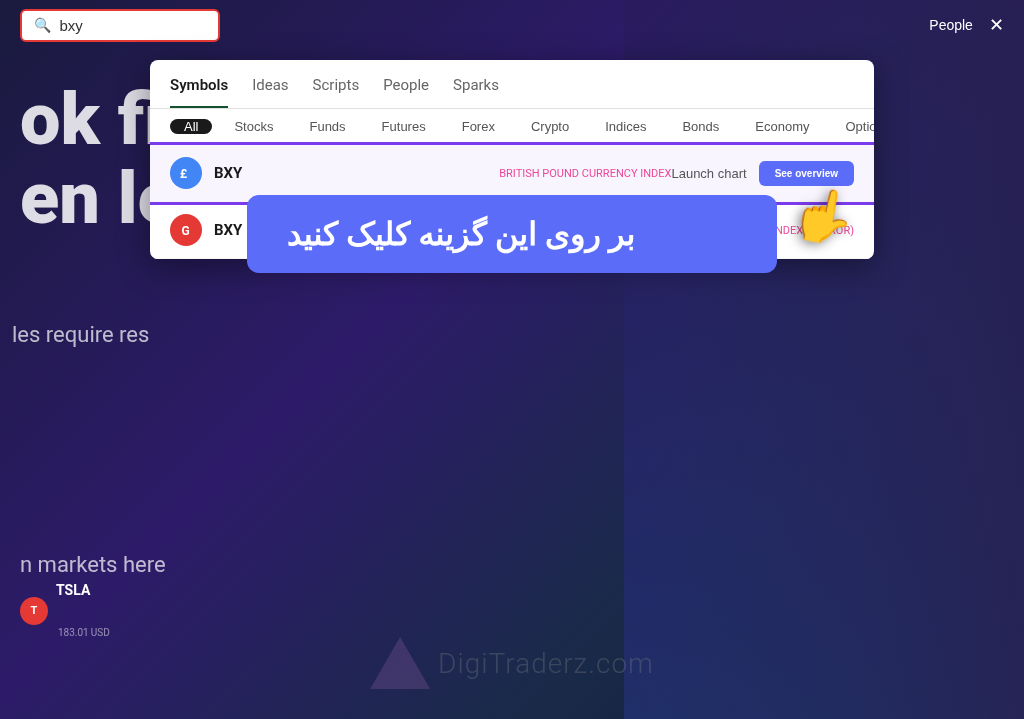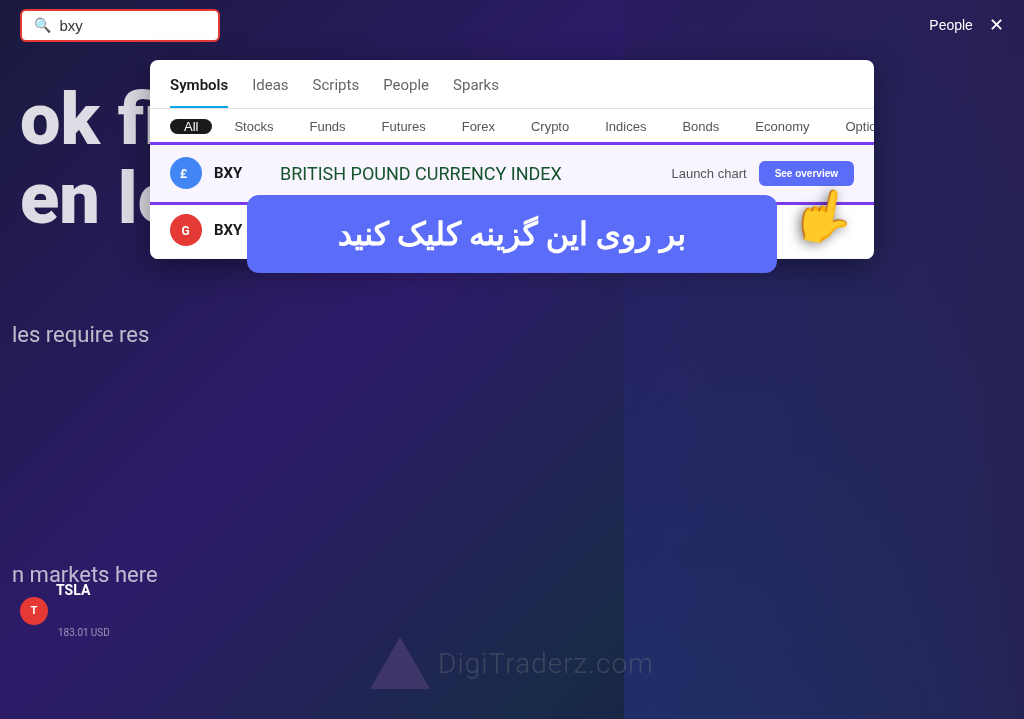--- a/index.html
+++ b/index.html
@@ -41,25 +41,25 @@
       color: rgba(255,255,255,0.7);
       font-size: 22px;
       padding-left: 12px;
       max-width: 160px;
       line-height: 1.4;
     }
 
     .bg-text-markets {
       position: absolute;
       left: 0;
-      bottom: 132px;
+      bottom: 142px;
       z-index: 1;
       color: rgba(255,255,255,0.7);
       font-size: 22px;
-      padding-left: 12px;
+      padding-left: 20px;
     }
 
     
     .bg-person {
       position: absolute;
       right: 0;
       top: 0;
       bottom: 0;
       width: 400px;
       background: linear-gradient(to left, rgba(40,30,80,0.8), transparent),
@@ -199,21 +199,21 @@
       padding: 16px 0 12px;
       font-size: 15px;
       color: #666;
       cursor: pointer;
       border-bottom: 2px solid transparent;
       white-space: nowrap;
     }
 
     .tab.active {
       color: #1a1a1a;
-      border-bottom: 2px solid #0ea5e9;
+      border-bottom: 2px solid #14532d;
       font-weight: 600;
     }
 
     
     .filters {
       display: flex;
       align-items: center;
       padding: 10px 20px;
       gap: 8px;
       border-bottom: 1px solid #f0f0f0;
@@ -268,23 +268,24 @@
 
     .symbol-ticker {
       font-weight: 700;
       font-size: 15px;
       color: #1a1a1a;
       min-width: 50px;
       margin-right: 16px;
     }
 
     .symbol-name {
-      font-size: 18px;
-      color: #14532d;
+      font-size: 11px;
+      color: #ec4899;
       flex: 1;
+      text-align: right;
     }
 
     .result-actions {
       display: flex;
       align-items: center;
       gap: 12px;
     }
 
     .launch-chart-btn {
       background: none;
@@ -328,25 +329,25 @@
       right: 155px;
       z-index: 30;
       display: flex;
       flex-direction: column;
       align-items: center;
     }
 
     .callout-box {
       background: #5b6cf8;
       border-radius: 12px;
-      padding: 20px 52px;
+      padding: 20px 40px;
       font-size: 32px;
       font-weight: 700;
       color: white;
-      text-align: center;
+      text-align: left;
       direction: rtl;
       width: 100%;
       max-width: 530px;
     }
 
     .cursor-hand {
       position: absolute;
       right: 165px;
       top: -10px;
       font-size: 52px;

